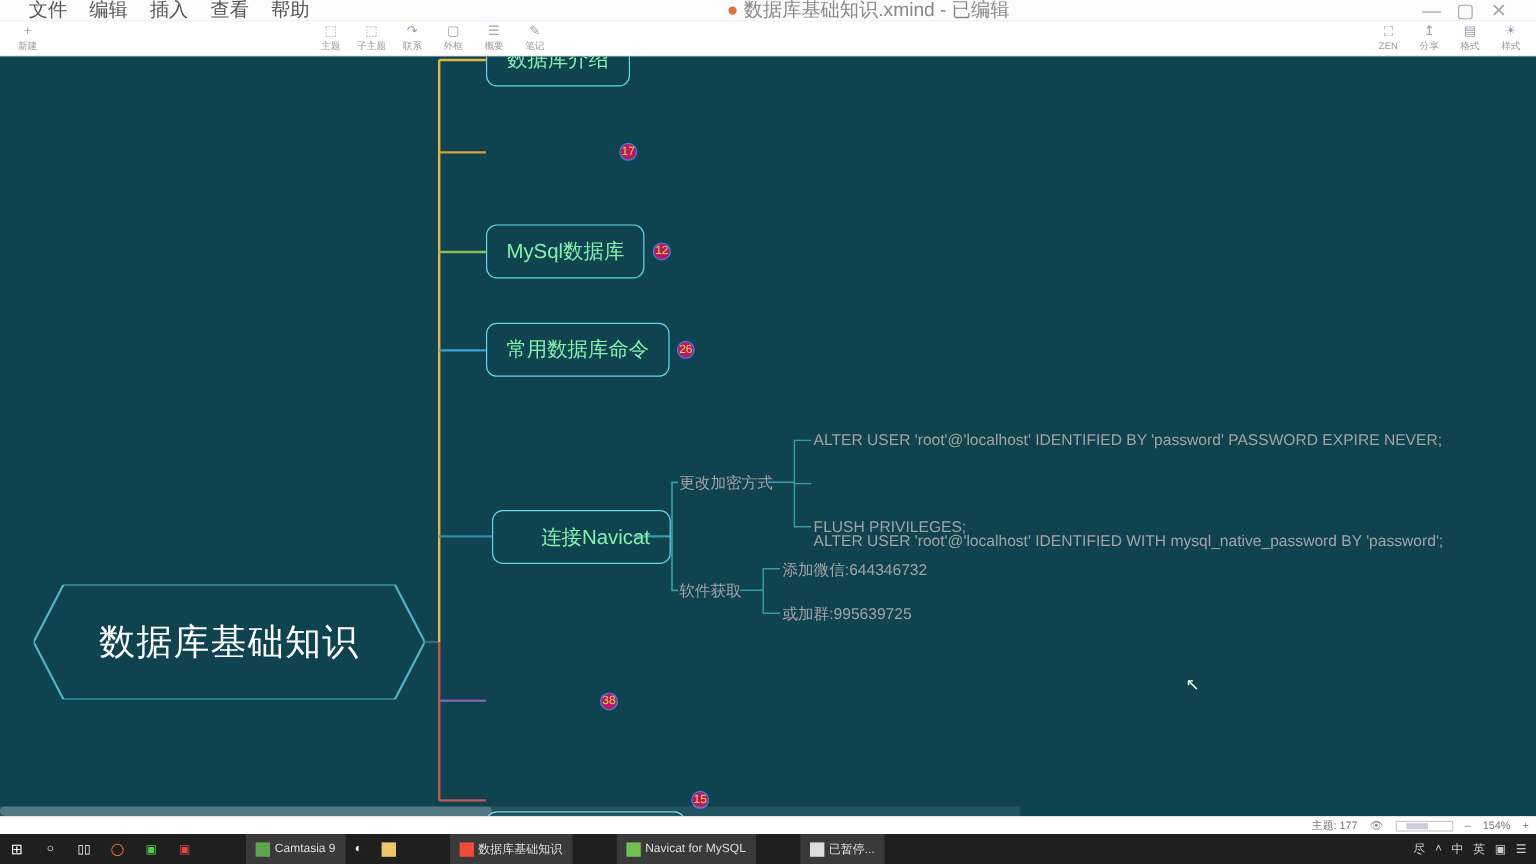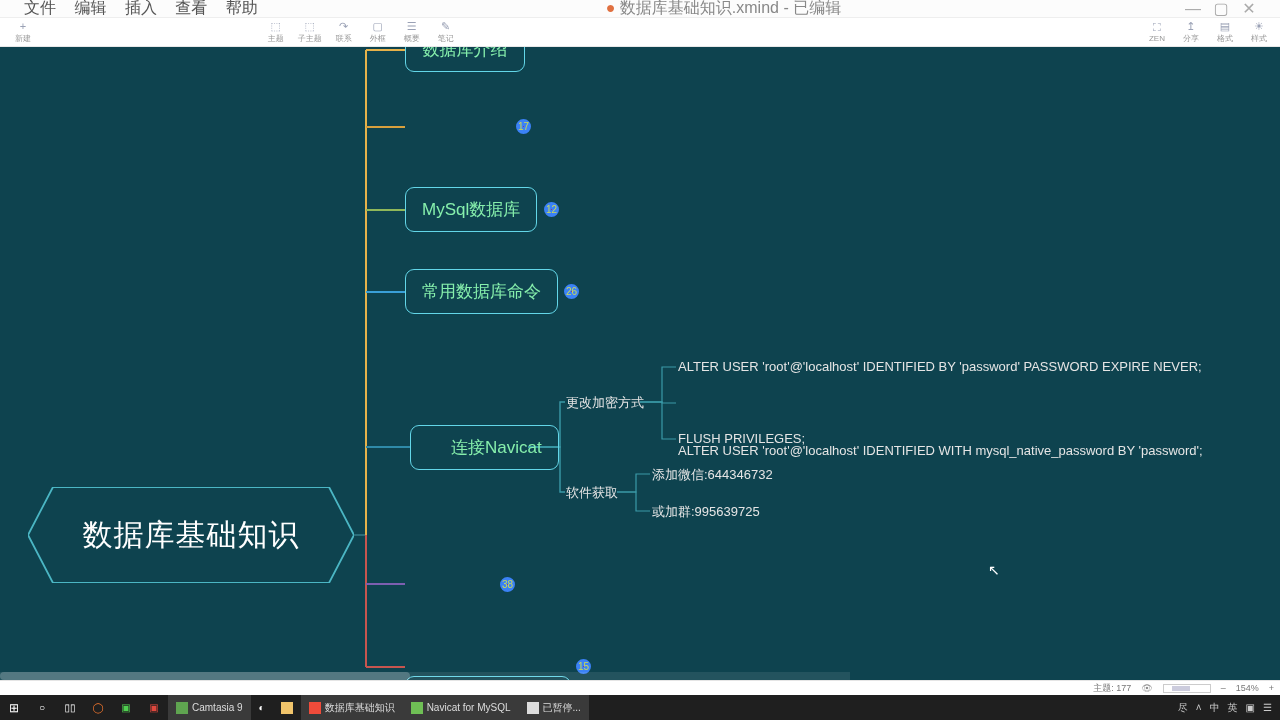--- a/index.html
+++ b/index.html
@@ -27,38 +27,38 @@
 .canvas svg { position: absolute; inset: 0; }
 
 
 .root-node { position: absolute; left: 28px; top: 440px; width: 326px; height: 96px; }
 .root-node .poly { position:absolute; inset:0; }
 .root-node .txt { position:absolute; inset:0; display:flex; align-items:center; justify-content:center; font-size: 30px; color: #fff; letter-spacing: 1px; }
 
 
 .node { position: absolute; border: 1.6px solid #63d6e8; border-radius: 9px; color: #86efac; display: flex; align-items: center; justify-content: center; font-size: 17px; padding: 10px 16px; background: transparent; }
 
-.badge { position: absolute; font-size: 10px; color: #c9da5a; border:7px solid #3b82f6; border-radius: 50%; width: 15px; height: 15px; display:flex; align-items:center; justify-content:center; background:#be185d;}
-
-.leaf { position: absolute; color: #e5e5e5; font-size: 13px; white-space: nowrap; }
+.badge { position: absolute; font-size: 10px; color: #c9da5a; border:1px solid #3b82f6; border-radius: 50%; width: 15px; height: 15px; display:flex; align-items:center; justify-content:center; background:#be185d;}
+
+.leaf { position: absolute; color: #a3a3a3; font-size: 13px; white-space: nowrap; }
 
 
 .scrollbar-h { position:absolute; left:0; bottom:0; width:850px; height:8px; background:rgba(255,255,255,0.09);}
 .scrollbar-h .thumb { position:absolute; left:0; top:0; bottom:0; width:410px; background:rgba(255,255,255,0.22); border-radius:4px;}
 .app-status { height: 15px; background: #fff; border-top: 1px solid #e5e5e5; font-size: 9px; color: #777; display: flex; align-items: center; justify-content: flex-end; padding: 0 6px; gap: 10px; }
 .app-status .eye { color:#888; }
 .minimap { width:48px; height:9px; border:1px solid #ccc; position:relative; }
 .minimap::after { content:""; position:absolute; left:8px; top:1px; width:18px; height:5px; background:#ccd; }
 
 
 .taskbar { height: 25px; background: #1f1f1f; display: flex; align-items: center; font-size: 10px; color: #ddd; }
 .taskbar .tb { width: 28px; height: 25px; display:flex; align-items:center; justify-content:center; color:#fff;}
 .taskbar .tb.win { font-size:12px;}
 .taskbar .app-pill { height: 25px; padding: 0 8px; display:flex; align-items:center; gap:4px; max-width:130px; overflow:hidden;}
-.taskbar .app-pill.active { background:#3a3a3a; }
+.taskbar .app-pill.active { background:#3a3a3a;margin-left:37px; }
 .taskbar .tray { margin-left:auto; display:flex; align-items:center; gap:8px; padding:0 8px; color:#ccc;}
 .ic-square { display:inline-block; width:12px; height:12px; }
 
 .cursor-arrow { position:absolute; left:988px; top:515px; font-size:14px; color:#fff; pointer-events:none; }
 </style>
 </head>
 <body>
 
 <div class="menubar">
   <div class="left">

